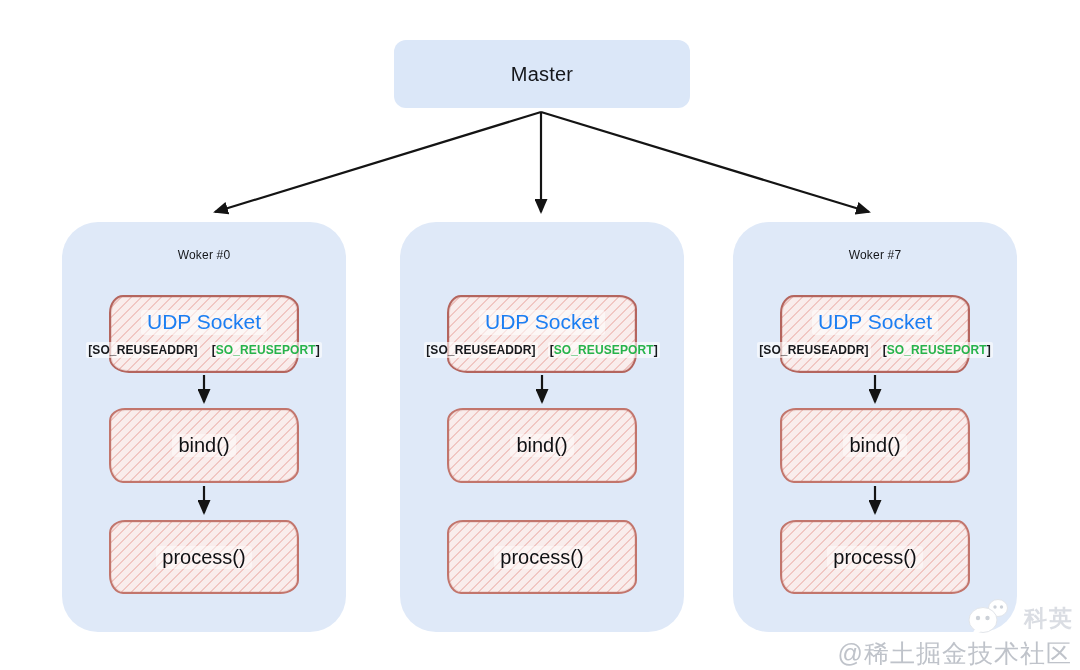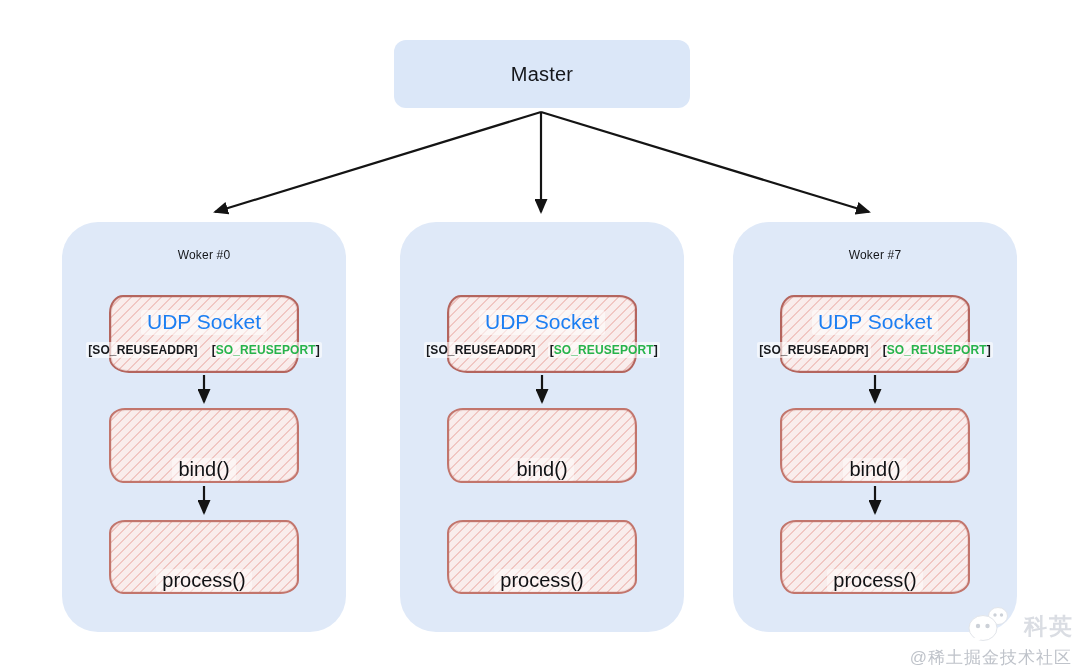--- a/index.html
+++ b/index.html
@@ -56,40 +56,39 @@
     border:2.8px solid var(--box-border);
     border-radius:14px 18px 15px 20px / 18px 14px 20px 15px;
     box-shadow:inset 0 0 0 1px rgba(180,101,94,.22);
   }
   .bind-box{top:186px;height:75px;}
   .process-box{top:298px;height:74px;}
   .bind-box,.process-box{
     border:2.2px solid var(--box-border-light);
     border-radius:16px 13px 19px 14px / 13px 18px 14px 19px;
     box-shadow:inset 0 0 0 1px rgba(194,117,108,.18);
-    justify-content:flex-end;
   }
 
   .udp-title{
     font-size:21px;font-weight:500;color:var(--udp-text);
     background:rgba(255,255,255,.55);padding:0 6px;border-radius:3px;line-height:1.15;
   }
   .opts{display:flex;gap:10px;align-items:center;}
   .opt{
     font-size:12px;font-weight:700;color:#17191d;letter-spacing:.1px;
     background:rgba(255,255,255,.6);padding:1px 2px;border-radius:2px;white-space:nowrap;
   }
   .opt .green{color:var(--reuseport-green);}
 
   .call-label{font-size:20px;color:#101114;background:rgba(255,255,255,.45);padding:0 6px;border-radius:3px;}
 
   .watermark{position:absolute;right:6px;bottom:4px;z-index:5;text-align:right;line-height:1;}
   .wm-row1{display:flex;align-items:center;justify-content:flex-end;gap:12px;margin-bottom:2px;}
   .wm-brand{font-size:23px;font-weight:700;color:var(--wm-light);letter-spacing:2px;}
-  .wm-community{font-size:17px;color:var(--wm-gray);letter-spacing:1px;padding-right:2px;}
+  .wm-community{font-size:25px;color:var(--wm-gray);letter-spacing:1px;padding-right:2px;}
 </style>
 </head>
 <body>
 
 <div class="canvas">
 
   <div class="master-box">
     <span class="label">Master</span>
   </div>
 

